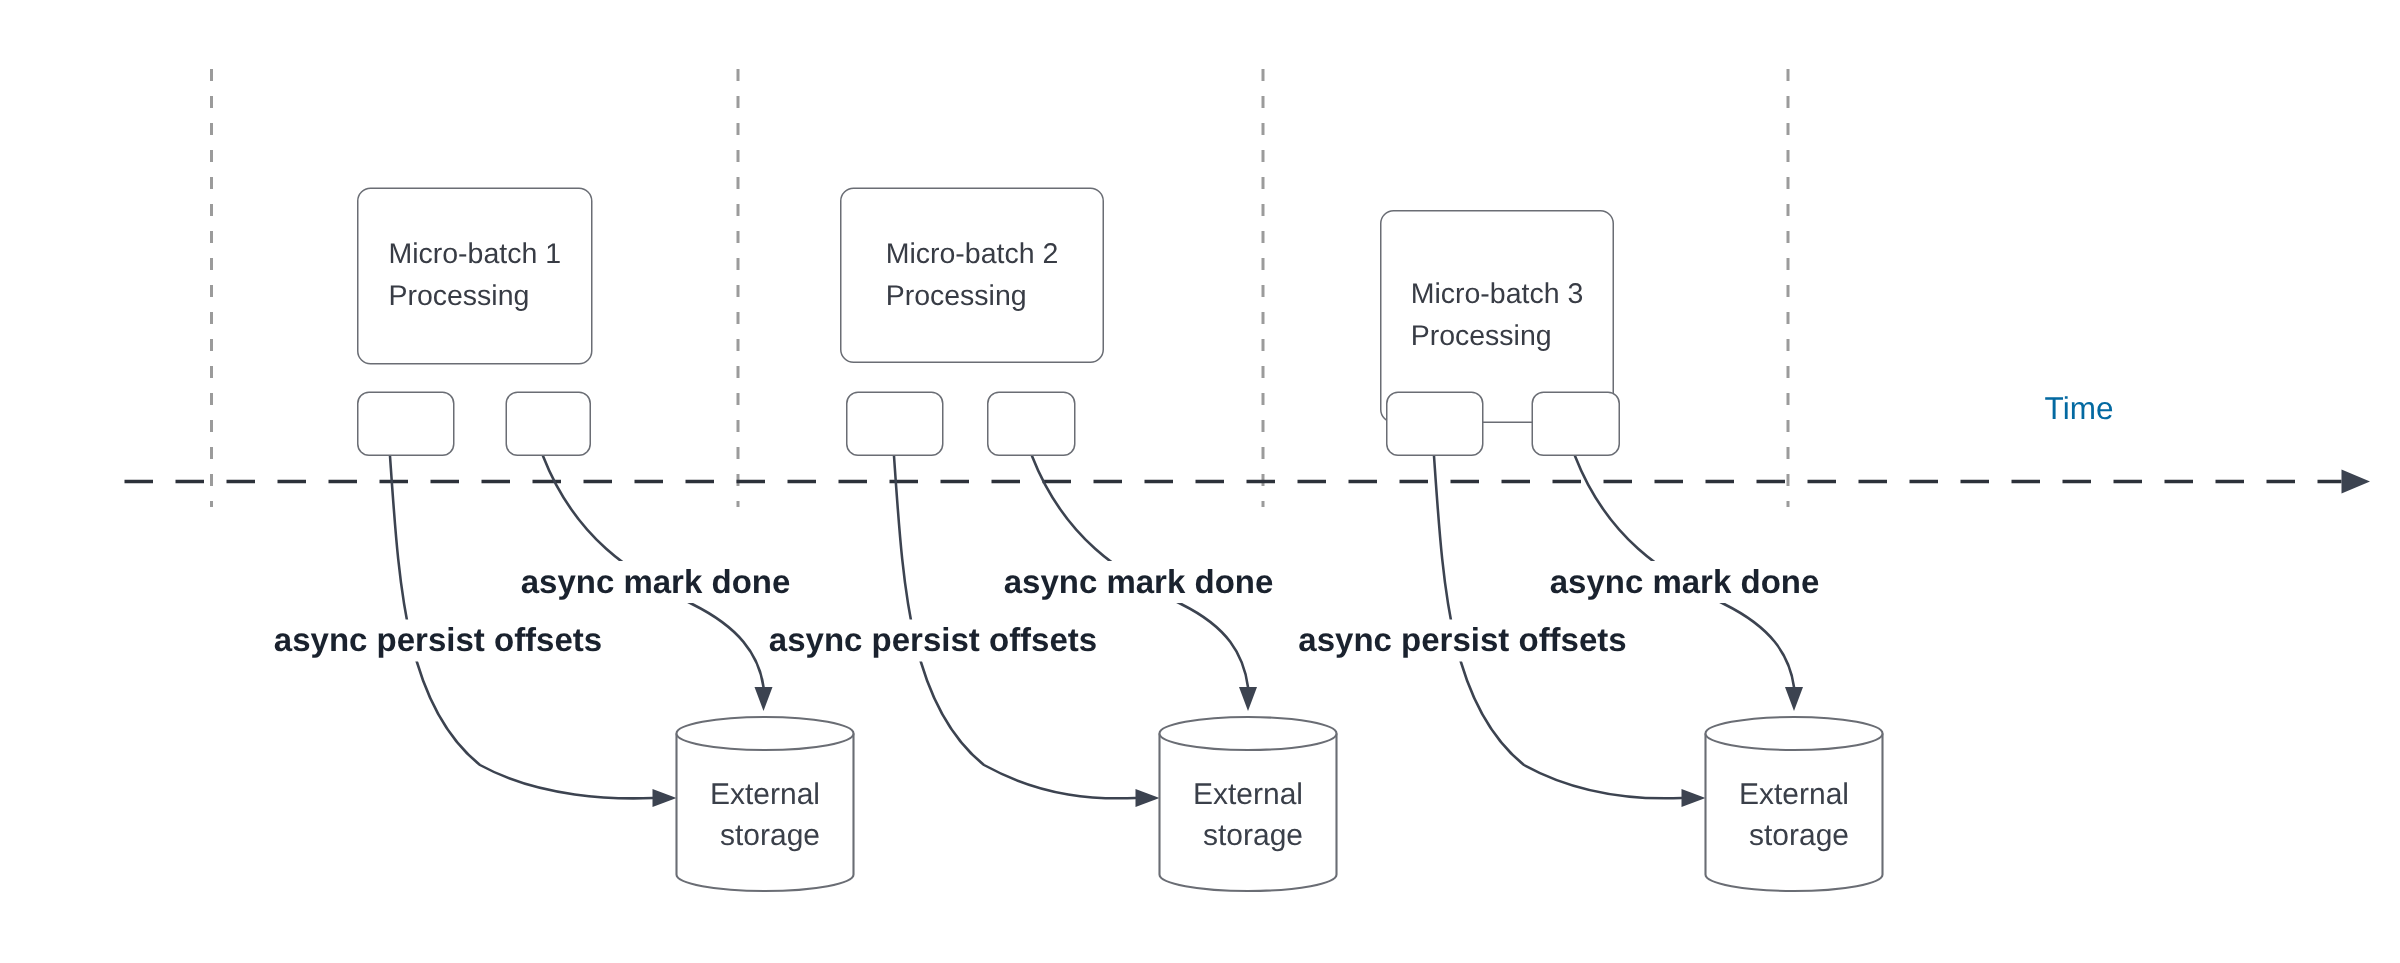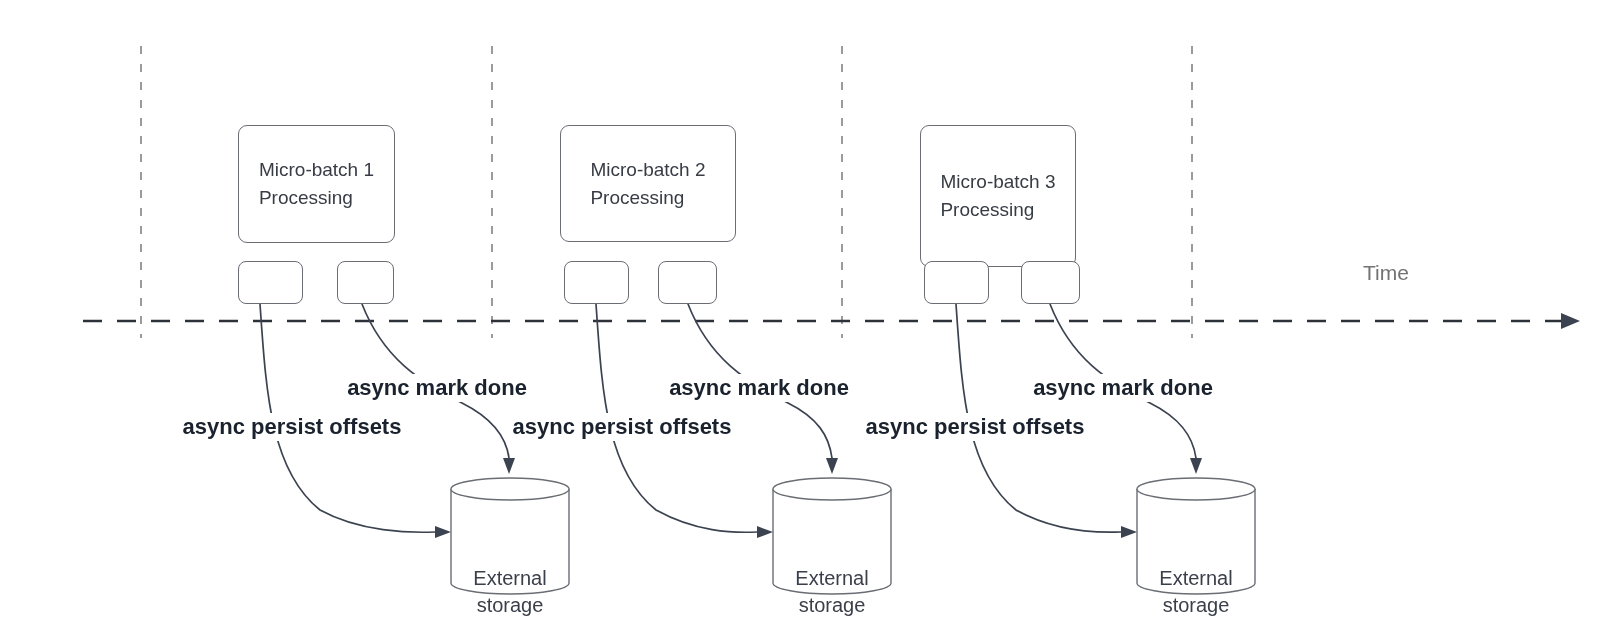--- a/index.html
+++ b/index.html
@@ -34,25 +34,25 @@
     border-radius:8px;background:var(--bg);
   }
   .edge-label{
     position:absolute;transform:translate(-50%,-50%);
     font-size:22px;font-weight:700;color:var(--label);
     background:var(--bg);padding:1px 3px;white-space:nowrap;
   }
   .storage-label{
     position:absolute;transform:translate(-50%,-50%);
     font-size:20px;line-height:27px;color:#3a3f49;
-    text-align:center;white-space:nowrap;margin-top:48px;
+    text-align:right;white-space:nowrap;
   }
   .time-label{
     position:absolute;transform:translate(-50%,-50%);
-    font-size:21px;color:#737373;white-space:nowrap;text-align:right;
+    font-size:21px;color:#0369a1;white-space:nowrap;text-align:right;
   }
   svg{display:block;}
   .curve{fill:none;stroke:var(--curve);stroke-width:1.7;stroke-linecap:round;}
   .arrowhead{fill:var(--curve);stroke:none;}
   .cyl{fill:var(--bg);stroke:var(--border);stroke-width:1.4;}
   .vline{stroke:var(--grid);stroke-width:2;stroke-dasharray:8 10;}
   .axis{stroke:var(--axis);stroke-width:2.3;stroke-dasharray:19 15;}
 </style>
 </head>
 <body>
@@ -121,21 +121,21 @@
   </div>
   <div class="smallbox" style="left:564px;top:261px;width:65px;height:43px;"></div>
   <div class="smallbox" style="left:658px;top:261px;width:59px;height:43px;"></div>
   <div class="edge-label" style="left:622px;top:427px;">async persist offsets</div>
   <div class="edge-label" style="left:759px;top:388px;">async mark done</div>
   <div class="storage-label" style="left:832px;top:544px;">
     <div>External</div>
     <div>storage</div>
   </div>
 
-  <div class="mainbox" style="left:920px;top:125px;width:156px;height:142px;">
+  <div class="mainbox" style="left:920px;top:140px;width:156px;height:142px;">
     <div>
       <div>Micro-batch 3</div>
       <div>Processing</div>
     </div>
   </div>
   <div class="smallbox" style="left:924px;top:261px;width:65px;height:43px;"></div>
   <div class="smallbox" style="left:1021px;top:261px;width:59px;height:43px;"></div>
   <div class="edge-label" style="left:975px;top:427px;">async persist offsets</div>
   <div class="edge-label" style="left:1123px;top:388px;">async mark done</div>
   <div class="storage-label" style="left:1196px;top:544px;">

